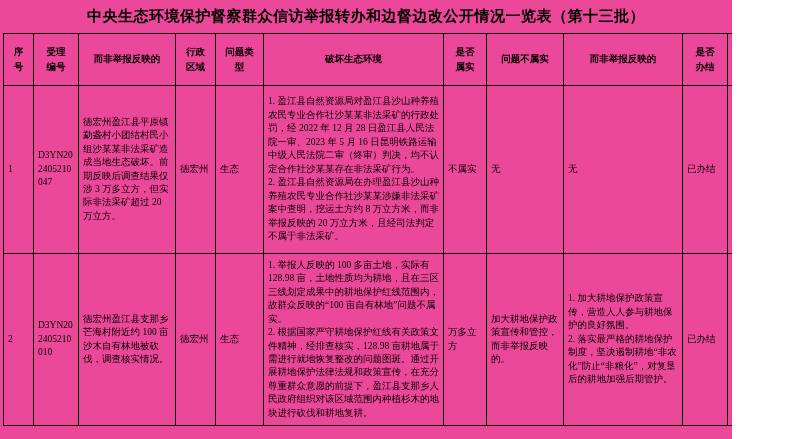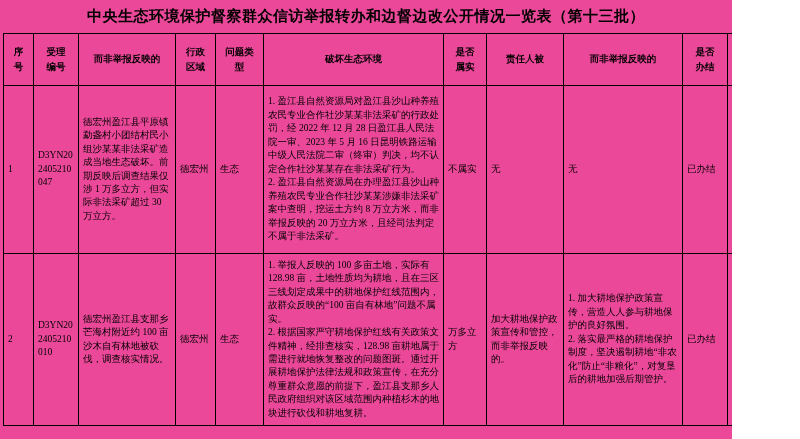--- a/index.html
+++ b/index.html
@@ -85,34 +85,34 @@
         <th>受理
 编号</th>
         <th>而非举报反映的</th>
         <th>行政
 区域</th>
         <th>问题类
 型</th>
         <th>破坏生态环境</th>
         <th>是否
 属实</th>
-        <th>责任人被</th>
+        <th>问题不属实</th>
         <th>而非举报反映的</th>
         <th>是否
 办结</th>
         <th>责任人被
 处理情况</th>
       </tr>
     </thead>
 
     <tbody>
       <tr class="row-1">
         <td class="c-center">1</td>
         <td class="c-caseno">D3YN202405210047</td>
-        <td class="c-just">德宏州盈江县平原镇勐盏村小团结村民小组沙某某非法采矿造成当地生态破坏。前期反映后调查结果仅涉 1 万多立方，但实际非法采矿超过 30 万立方。</td>
+        <td class="c-just">德宏州盈江县平原镇勐盏村小团结村民小组沙某某非法采矿造成当地生态破坏。前期反映后调查结果仅涉 3 万多立方，但实际非法采矿超过 20 万立方。</td>
         <td class="c-region">德宏州</td>
         <td>生态</td>
         <td class="c-just">1. 盈江县自然资源局对盈江县沙山种养殖农民专业合作社沙某某非法采矿的行政处罚，经 2022 年 12 月 28 日盈江县人民法院一审、2023 年 5 月 16 日昆明铁路运输中级人民法院二审（终审）判决，均不认定合作社沙某某存在非法采矿行为。
 2. 盈江县自然资源局在办理盈江县沙山种养殖农民专业合作社沙某某涉嫌非法采矿案中查明，挖运土方约 8 万立方米，而非举报反映的 20 万立方米，且经司法判定不属于非法采矿。</td>
         <td class="c-center">不属实</td>
         <td>无</td>
         <td>无</td>
         <td class="c-center">已办结</td>
         <td>无</td>
       </tr>

